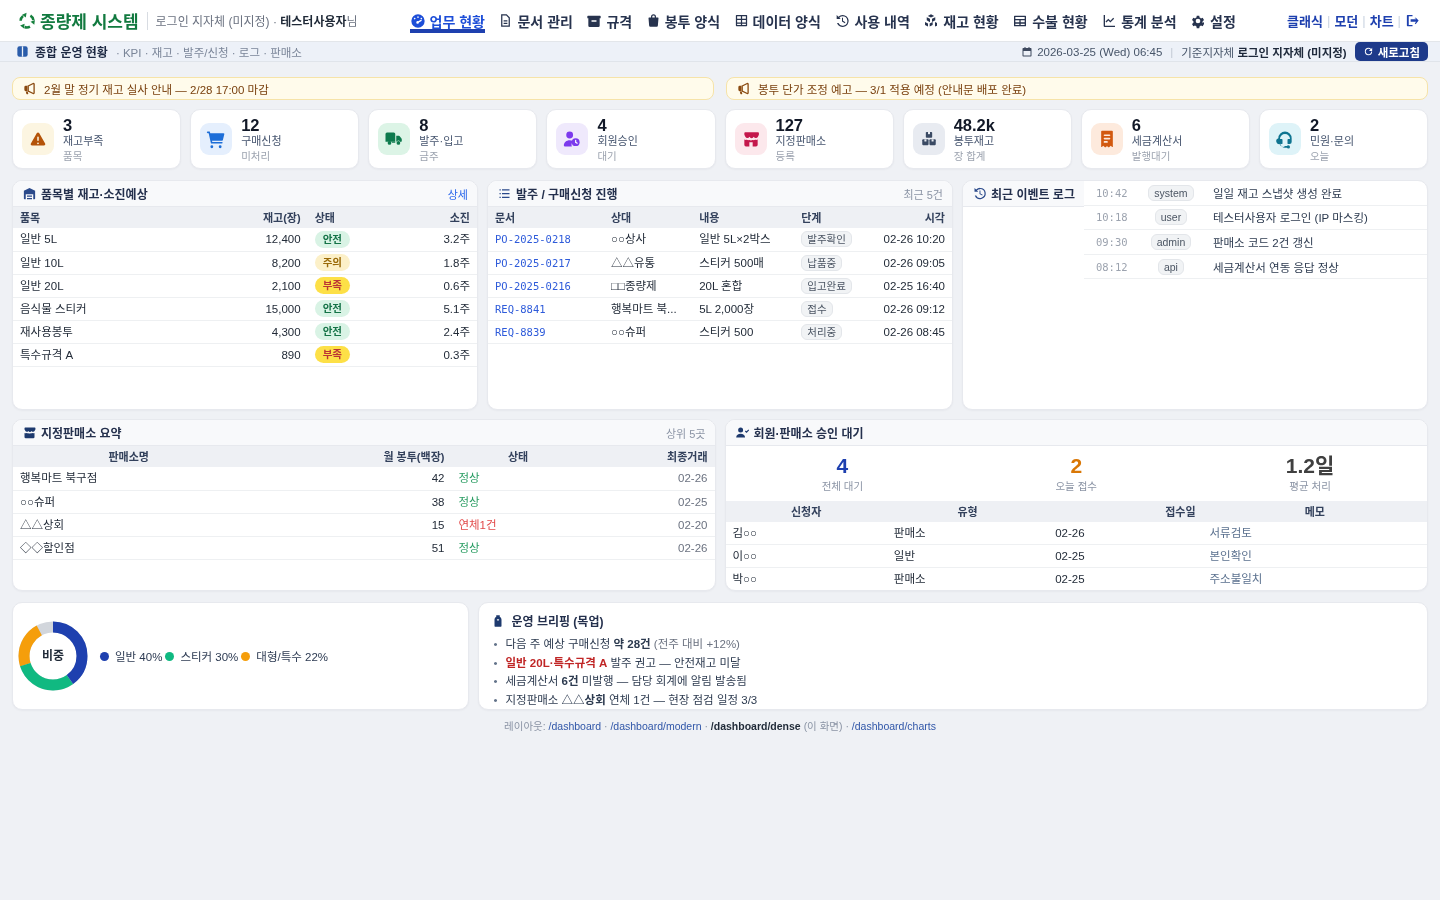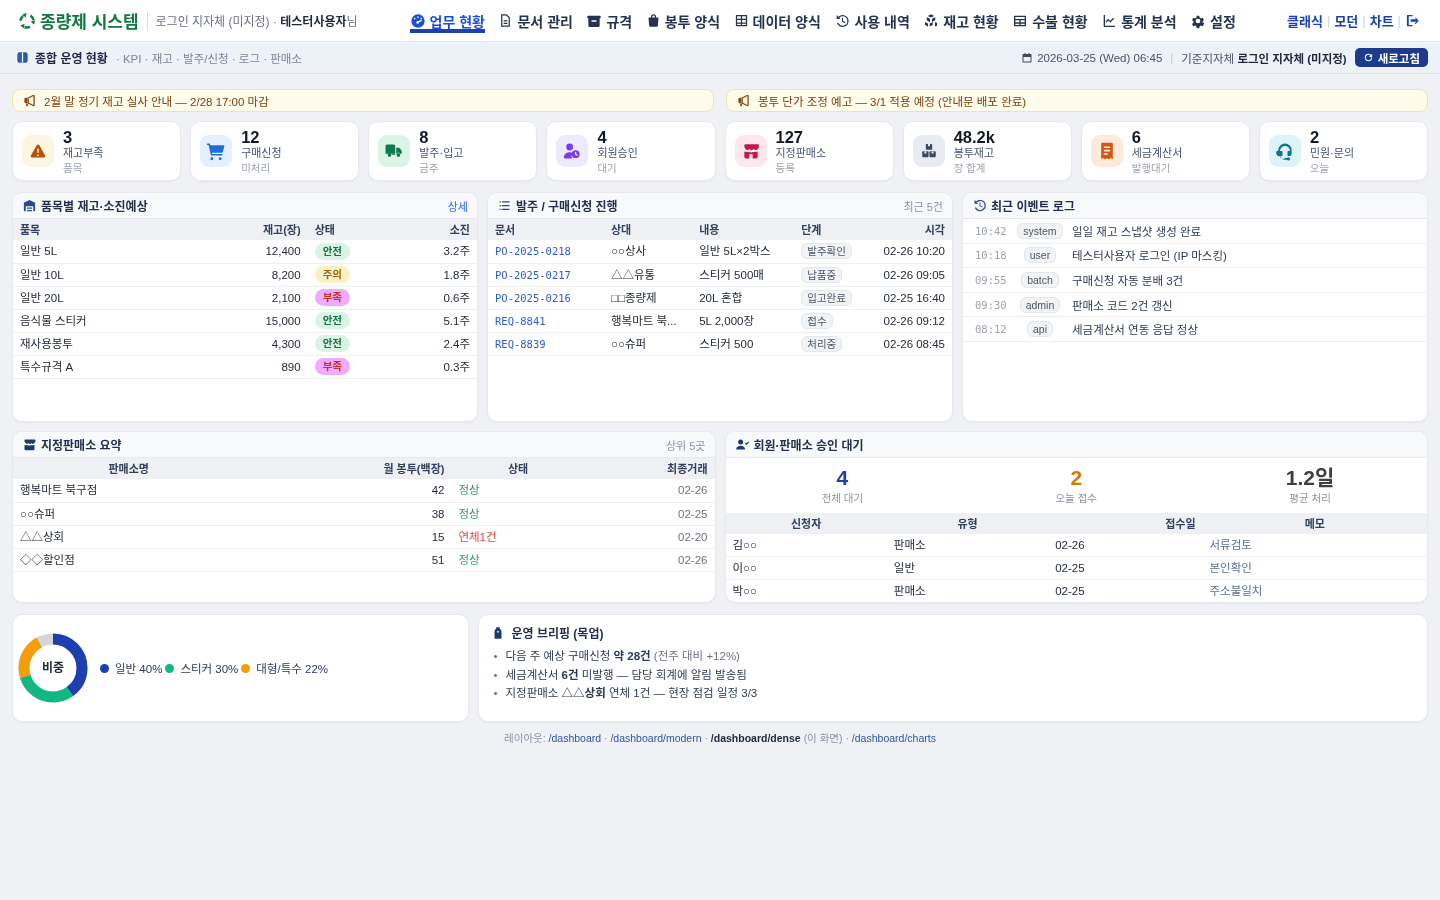--- a/index.html
+++ b/index.html
@@ -10,21 +10,21 @@
 .logo{display:flex;align-items:center;gap:4px;color:#11793f;font-weight:bold;font-size:17px;white-space:nowrap}
 .hsep{width:1px;height:18px;background:#d8dce2;margin:0 8px}
 .who{color:#6b7280;font-size:12px;white-space:nowrap}
 .who b{color:#1f2937}
 .nav{display:flex;align-items:center;gap:13.5px;margin-left:52px;flex:0 0 auto}
 .nav a{display:flex;align-items:center;gap:4px;color:#27334e;text-decoration:none;font-weight:bold;font-size:14px;height:41px;position:relative;white-space:nowrap}
 .nav a.on{color:#1d4ed8}
 .nav a.on:after{content:"";position:absolute;left:0;right:0;bottom:8.5px;height:3.5px;background:#1e40af}
 .hright{margin-left:auto;display:flex;align-items:center;gap:4px;color:#cbd5e1;font-size:13px;white-space:nowrap}
 .hright a{color:#1e40af;text-decoration:none;font-weight:bold}
-.subbar{height:32px;background:#edf1f8;border-bottom:1px solid #e0e4ea;display:flex;align-items:center;padding:0 12px 0 16px;font-size:11.5px;color:#64748b}
+.subbar{height:20px;background:#edf1f8;border-bottom:1px solid #e0e4ea;display:flex;align-items:center;padding:0 12px 0 16px;font-size:11.5px;color:#64748b}
 .subbar .t{display:flex;align-items:center;gap:6px;color:#1e2a44;font-weight:bold;font-size:12px}
 .sright{margin-left:auto;display:flex;align-items:center;gap:8px;color:#475569}
 .btn-ref{background:#1e3a8a;color:#fff;border-radius:5px;padding:0 8px;height:19px;font-size:11.5px;font-weight:bold;display:flex;gap:4px;align-items:center}
 .wrap{padding:15px 12px 0}
 .notices{display:flex;gap:12px}
 .notice{flex:1;background:#fffbeb;border:1px solid #f6e3a8;border-radius:8px;height:23px;display:flex;align-items:center;gap:8px;padding:0 10px;color:#79400e;font-size:11.5px}
 .cards{display:flex;gap:9px;margin-top:9px}
 .card{flex:1;background:#fff;border:1px solid #e7e9ee;border-radius:10px;box-shadow:0 1px 2px rgba(16,24,40,.04);height:60px;display:flex;align-items:center;gap:9px;padding:0 9px}
 .ico{width:32px;height:32px;border-radius:9px;display:flex;align-items:center;justify-content:center;flex:0 0 auto}
 .card .n{font-size:16.5px;font-weight:bold;color:#111827;line-height:1.16}
@@ -38,30 +38,30 @@
 .phead .tt{font-weight:bold;font-size:12px;color:#24304d}
 .phead .ext{margin-left:auto;font-size:11px;color:#8b94a5}
 .phead a.ext{color:#2563eb;text-decoration:none}
 table{width:100%;border-collapse:collapse}
 th{background:#eef0f4;color:#33415c;font-size:11px;font-weight:bold;padding:0 7px;height:21px;text-align:left;white-space:nowrap;line-height:14px}
 td{font-size:11.5px;color:#222b38;padding:0 7px;height:23px;border-bottom:1px solid #eef0f2;white-space:nowrap;line-height:14px}
 .num{text-align:right}
 .pill{display:inline-block;border-radius:20px;padding:1px 8px;font-size:10.5px;font-weight:bold;line-height:1.45}
 .p-ok{background:#d9f3e5;color:#157347}
 .p-warn{background:#fcf0c8;color:#9a6a08}
-.p-bad{background:#f0abfc;color:#bb3535}
+.p-bad{background:#fde047;color:#bb3535}
 .p-gray{display:inline-block;background:#f1f3f5;border:1px solid #e3e6ea;color:#4b5563;border-radius:6px;padding:0 5px;font-size:10.5px;line-height:14px;height:16px;box-sizing:border-box}
 .mono{font-family:monospace}
 .t2 td{height:23.1px}
 .t3 td{height:22.7px}
 .doc{color:#2e5bda;font-size:10.5px}
 .ok-t{color:#2a9d63}.bad-t{color:#e24a4a}
 .gray{color:#6b7280}
 .elog{flex:1}
-.erow{display:flex;align-items:center;gap:6px;height:24.6px;padding:0 9px 0 12px;border-bottom:1px solid #eef0f2}
+.erow{display:flex;align-items:center;gap:16px;height:24.6px;padding:0 9px 0 12px;border-bottom:1px solid #eef0f2}
 .etime{font-size:10.5px;color:#9ca3af;width:33px;flex:0 0 auto}
 .ebadge{width:52px;display:flex;justify-content:center;flex:0 0 auto}
 .etxt{font-size:11.5px;color:#2c3a4f}
 .echart{background:#f8fafc;padding:5px 9px 0;height:81px;box-sizing:border-box}
 .ctitle{font-weight:bold;font-size:11px;color:#24304d;line-height:13px}
 .bars{display:flex;gap:2px;align-items:flex-end;height:27.5px;margin-top:12px}
 .bar{flex:1;background:linear-gradient(180deg,#4b87ee,#b9d3f8);border-radius:2px 2px 0 0}
 .blabels{display:flex;gap:2px;margin-top:3px}
 .blabels span{flex:1;text-align:center;font-size:10px;color:#94a3b8;line-height:11px}
 .stats{display:flex;align-items:center;height:55px}
@@ -385,48 +385,41 @@
         <tr>
               <td class="mono doc">REQ-8839</td>
               <td>○○슈퍼</td>
               <td>스티커 500</td>
               <td><span class="p-gray">처리중</span></td>
               <td class="num">02-26 08:45</td>
             </tr>
       </tbody>
         </table>
     </div>
-    <div class="panel" style="flex:1;height:230px;display:flex;flex-direction:column">
+    <div class="panel" style="flex:1;height:230px;display:flex;">
       <div class="phead">
           <svg width="15" height="15" viewBox="0 0 24 24">
             <path fill="#2b4a8b" d="M13 3a9 9 0 11-8.5 12h2.2A7 7 0 1013 5a7 7 0 00-5 2.1L10 9H4V3l2.6 2.6A9 9 0 0113 3zm-1 4h1.5v4.8l3.6 2.1-.8 1.3L12 12.7V7z"></path>
           </svg>
           <span class="tt">최근 이벤트 로그</span>
         </div>
       <div class="elog">
         <div class="erow">
             <span class="etime mono">10:42</span>
             <span class="ebadge">
               <span class="p-gray">system</span>
             </span>
             <span class="etxt">일일 재고 스냅샷 생성 완료</span>
           </div>
         <div class="erow">
             <span class="etime mono">10:18</span>
             <span class="ebadge">
               <span class="p-gray">user</span>
             </span>
             <span class="etxt">테스터사용자 로그인 (IP 마스킹)</span>
-          </div>
-        <div class="erow">
-            <span class="etime mono">09:55</span>
-            <span class="ebadge">
-              <span class="p-gray">batch</span>
-            </span>
-            <span class="etxt">구매신청 자동 분배 3건</span>
           </div>
         <div class="erow">
             <span class="etime mono">09:30</span>
             <span class="ebadge">
               <span class="p-gray">admin</span>
             </span>
             <span class="etxt">판매소 코드 2건 갱신</span>
           </div>
         <div class="erow">
             <span class="etime mono">08:12</span>
@@ -548,19 +541,20 @@
         <div><i style="background:#10b981"></i>스티커 30%</div>
         <div><i style="background:#f59e0b"></i>대형/특수 22%</div>
       </div>
     </div>
     <div class="panel" style="flex:2.05;height:108px;padding:9px 12px">
       <div style="display:flex;align-items:center;gap:6px;font-weight:bold;font-size:12px;color:#24304d"><svg width="14" height="14" viewBox="0 0 24 24">
             <path fill="#1e3a6e" d="M9 2h6v2.5c1.8 1 3 3 3 5.2V20a2 2 0 01-2 2H8a2 2 0 01-2-2V9.7c0-2.2 1.2-4.1 3-5.2V2zm2 7a1 1 0 000 2h2a1 1 0 000-2h-2z"></path>
           </svg>운영 브리핑 (목업)</div>
       <ul class="brief">
         <li>다음 주 예상 구매신청 <b>약 28건</b> <span class="gray">(전주 대비 +12%)</span></li>
+        <li><b style="color:#c02626">일반 20L·특수규격 A</b> 발주 권고 — 안전재고 미달</li>
         <li>세금계산서 <b>6건</b> 미발행 — 담당 회계에 알림 발송됨</li>
         <li>지정판매소 <b>△△상회</b> 연체 1건 — 현장 점검 일정 3/3</li>
       </ul>
     </div>
   </div>
   <div class="foot">레이아웃: <a href="#">/dashboard</a> · <a href="#">/dashboard/modern</a> · <b>/dashboard/dense</b> <span>(이 화면)</span> · <a href="#">/dashboard/charts</a></div>
 </div>
 
 </body></html>

